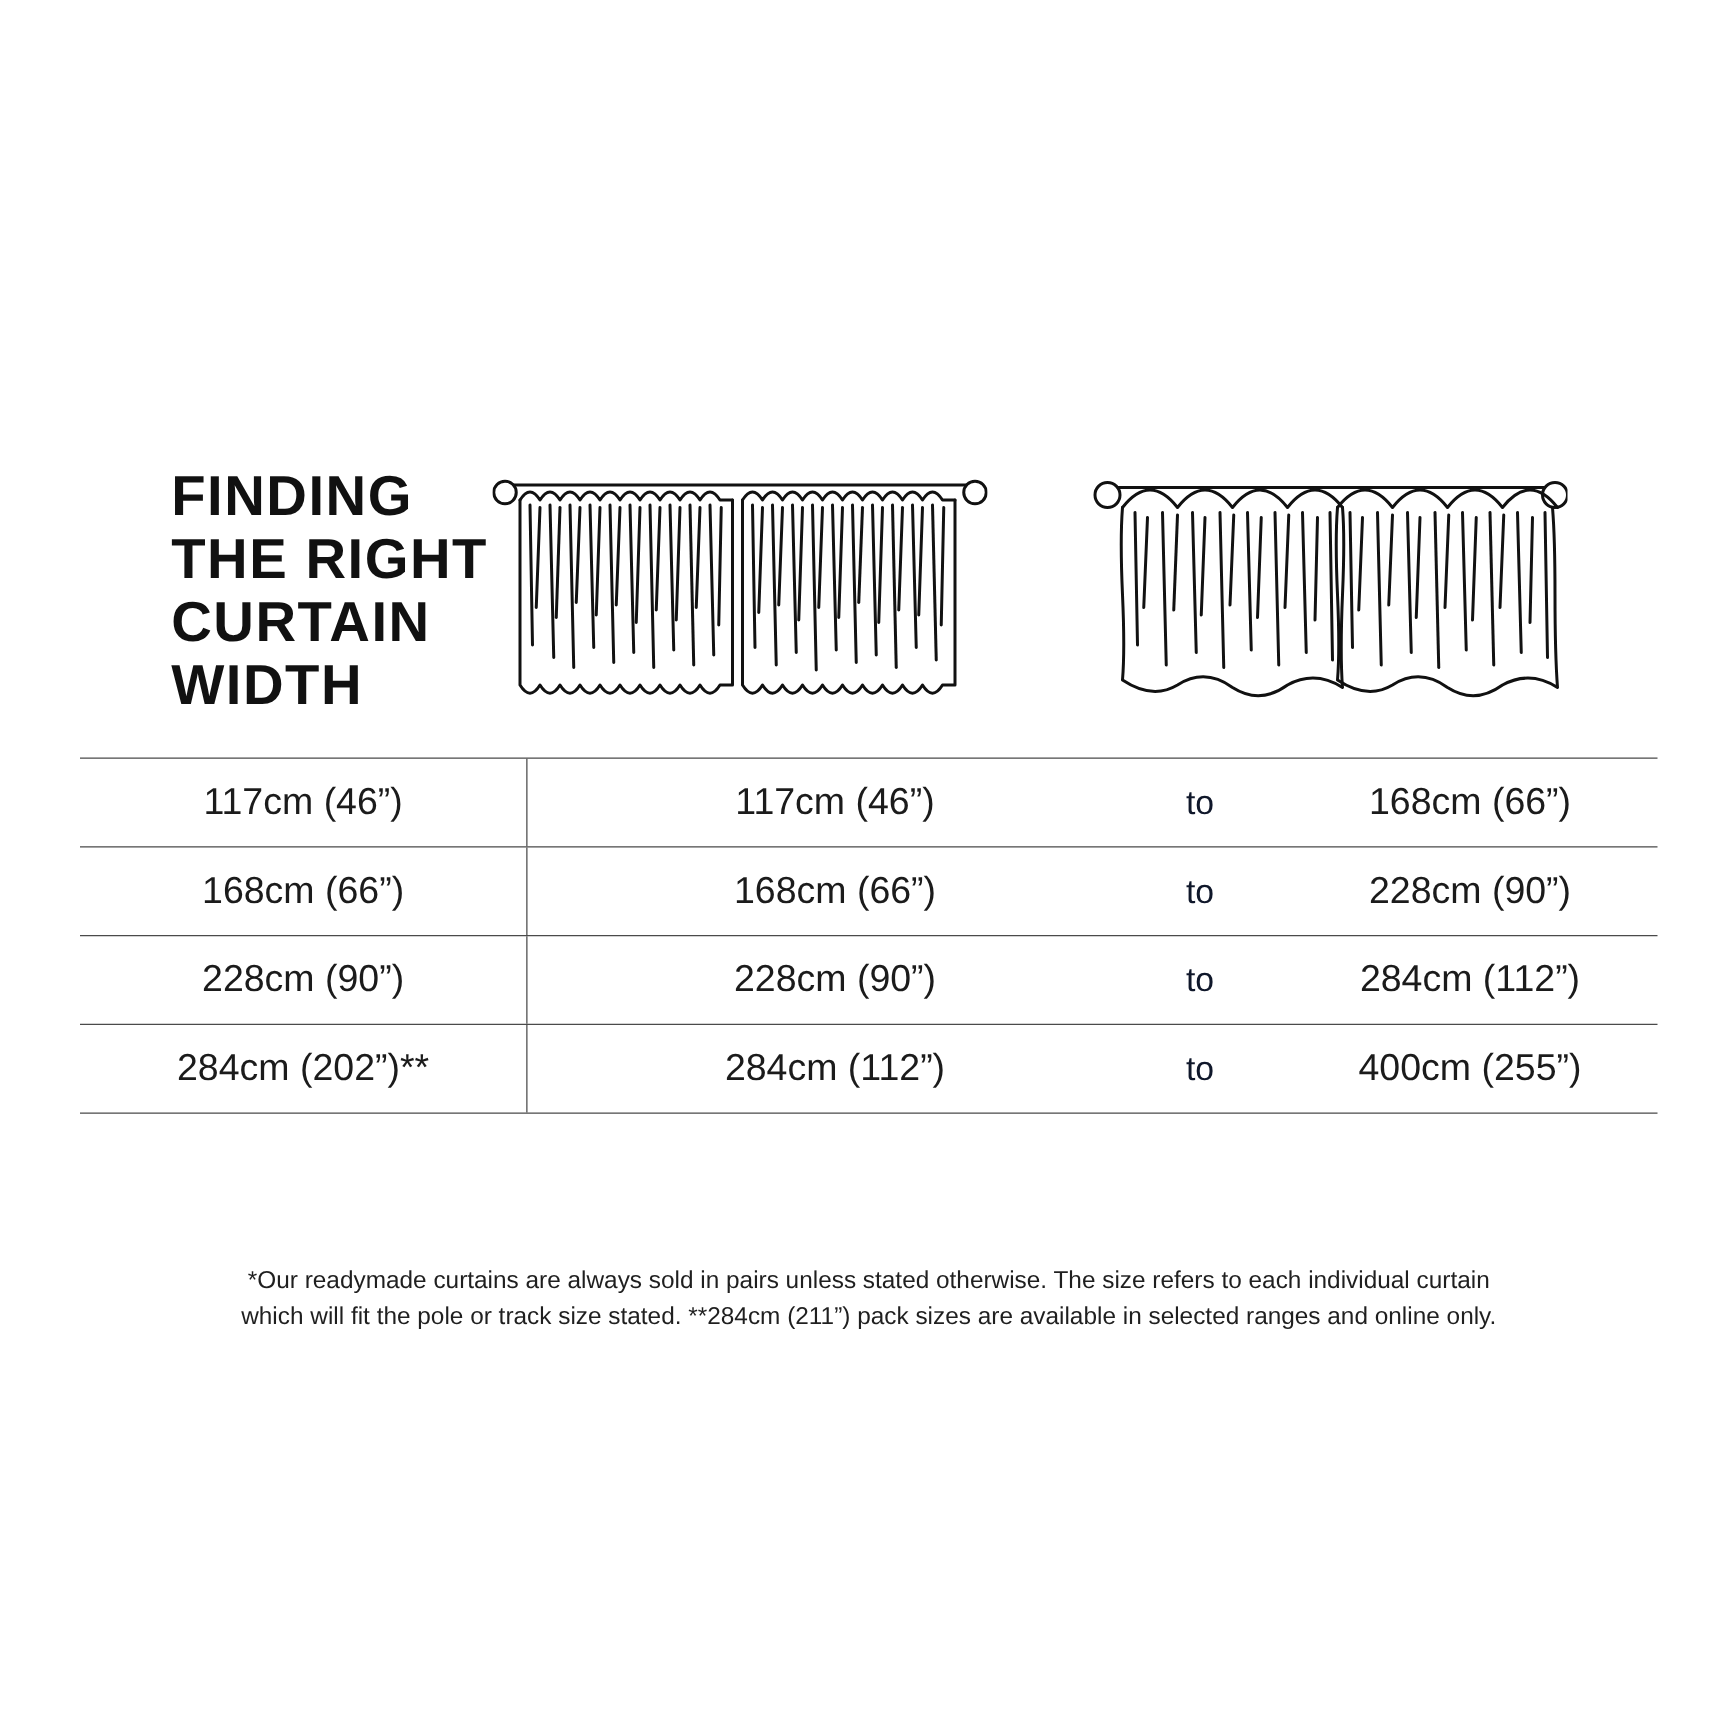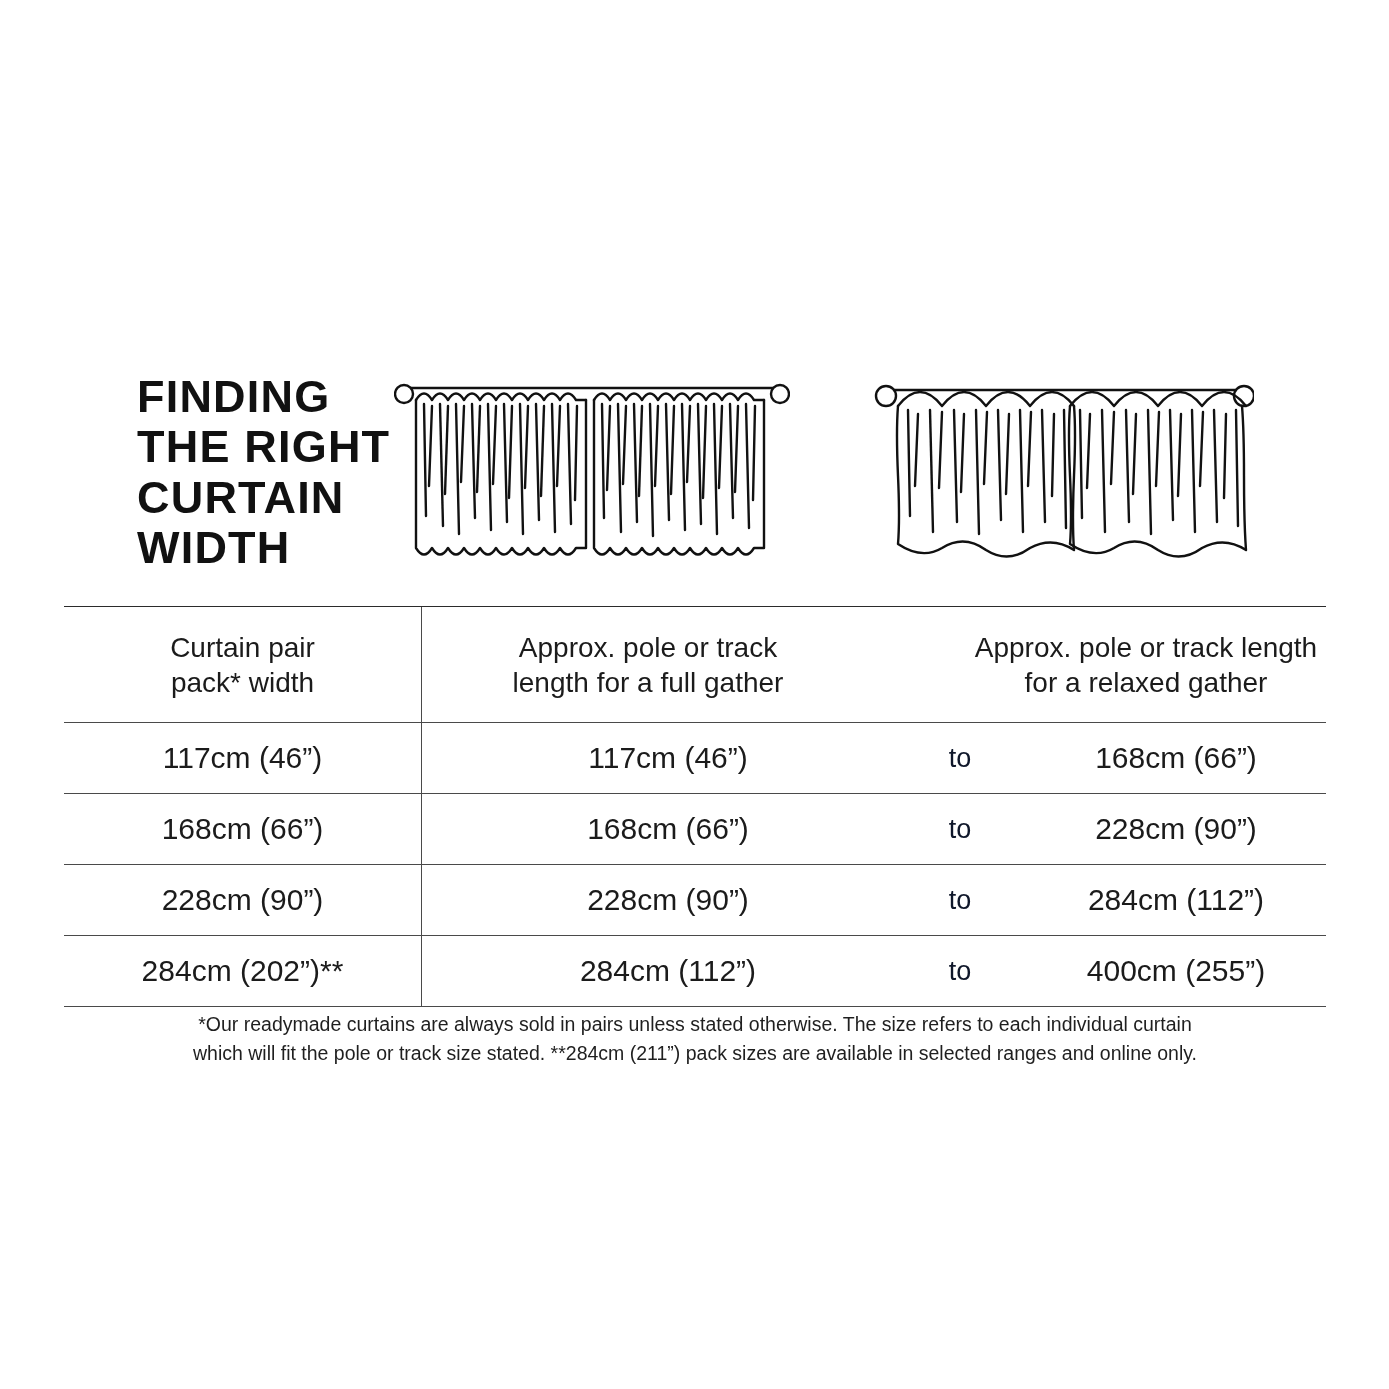--- a/index.html
+++ b/index.html
@@ -267,29 +267,20 @@
             <path d="M352 48 L350 132"></path>
           <path d="M362 44 L364 160"></path>
         </svg>
       </span>
 
     </div>
   </div>
 
   <div class="table">
 
-    <div class="row first head-row">
-      <div class="cell-a">Curtain pair
-pack* width</div>
-      <div class="cell-b">Approx. pole or track
-length for a full gather</div>
-      <div class="cell-to"></div>
-      <div class="cell-c">Approx. pole or track length
-for a relaxed gather</div>
-    </div>
 
     <div class="row data-row">
       <div class="cell-a">117cm (46”)</div>
       <div class="cell-b">117cm (46”)</div>
       <div class="cell-to">to</div>
       <div class="cell-c">168cm (66”)</div>
     </div>
 
     <div class="row data-row">
       <div class="cell-a">168cm (66”)</div>

